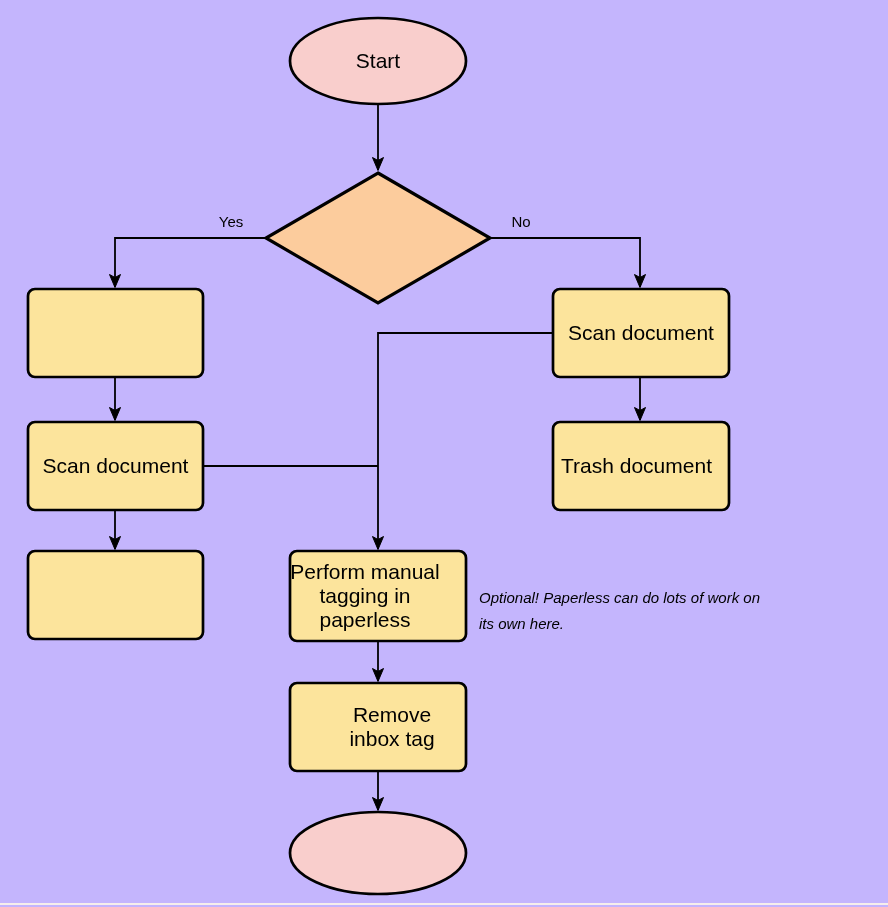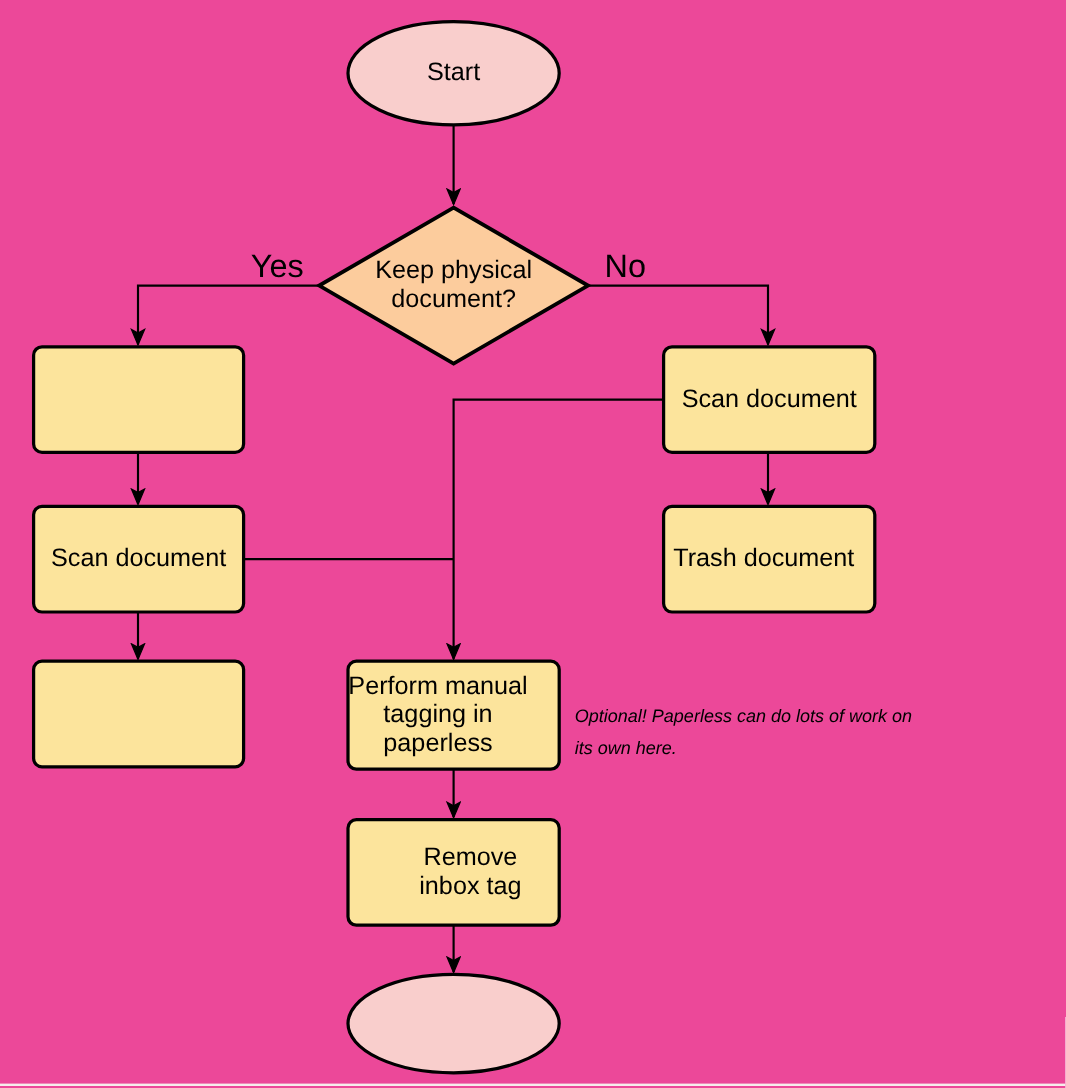--- a/index.html
+++ b/index.html
@@ -4,21 +4,21 @@
 <style>
   html, body {
     margin: 0;
     padding: 0;
     background: #ffffff;
   }
   .canvas {
     position: relative;
     width: 888px;
     height: 907px;
-    background: #ec4899;
+    background: #c4b5fd;
     overflow: hidden;
     font-family: "Liberation Sans", sans-serif;
     color: #000000;
   }
   .diagram-svg {
     position: absolute;
     left: 0;
     top: 0;
   }
   .connector {
@@ -43,21 +43,21 @@
     white-space: pre-line;
     font-size: 21px;
     line-height: 24px;
     z-index: 2;
   }
   .edge-label {
     position: absolute;
     display: flex;
     align-items: center;
     justify-content: center;
-    font-size: 27px;
+    font-size: 15px;
     line-height: 24px;
     z-index: 2;
   }
   .note-text {
     position: absolute;
     font-size: 15px;
     line-height: 26px;
     font-style: italic;
     white-space: pre-line;
     text-align: left;
@@ -106,22 +106,20 @@
       <rect class="shape" x="553" y="289" width="176" height="88" rx="7" ry="7" fill="#FCE49C"></rect>
       <rect class="shape" x="553" y="422" width="176" height="88" rx="7" ry="7" fill="#FCE49C"></rect>
       <rect class="shape" x="290" y="551" width="176" height="90" rx="7" ry="7" fill="#FCE49C"></rect>
       <rect class="shape" x="290" y="683" width="176" height="88" rx="7" ry="7" fill="#FCE49C"></rect>
       <ellipse class="shape" cx="378" cy="853" rx="88" ry="41" fill="#F9CECC"></ellipse>
     </g>
   </svg>
 
   <div class="node-label" style="left:290px; top:18px; width:176px; height:86px;">Start</div>
 
-  <div class="node-label" style="left:283px; top:203px; width:190px; height:70px;">Keep physical
-document?</div>
 
 
   <div class="node-label" style="left:28px; top:422px; width:175px; height:88px;">Scan document</div>
 
 
   <div class="node-label" style="left:553px; top:289px; width:176px; height:88px;">Scan document</div>
 
   <div class="node-label" style="left:553px; top:422px; width:167px; height:88px;">Trash document</div>
 
   <div class="node-label" style="left:290px; top:551px; width:150px; height:90px;">Perform manual

